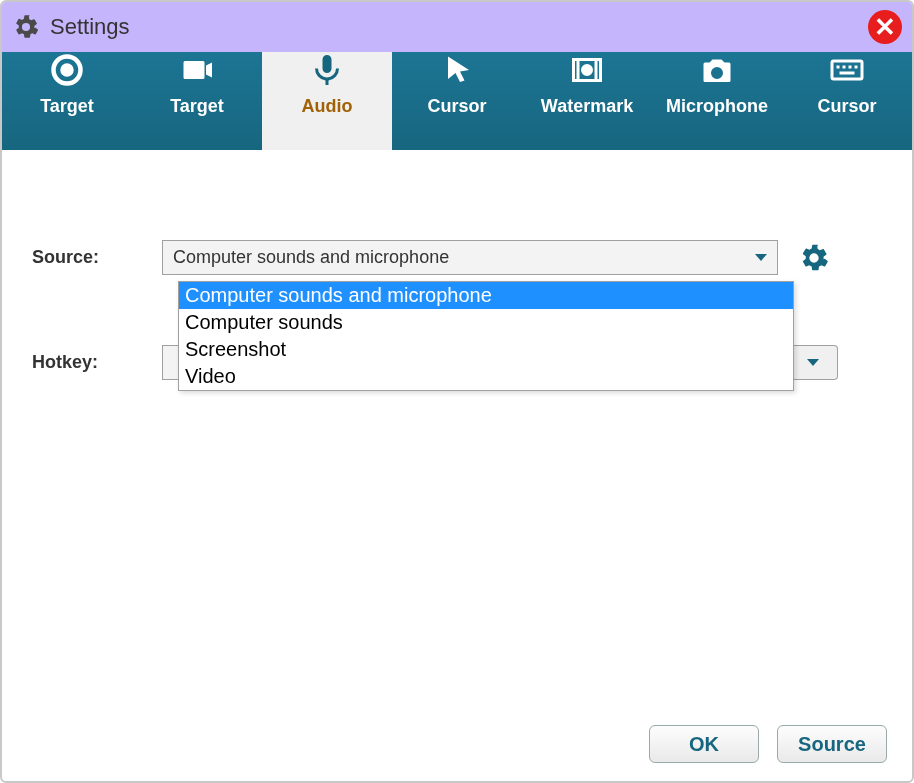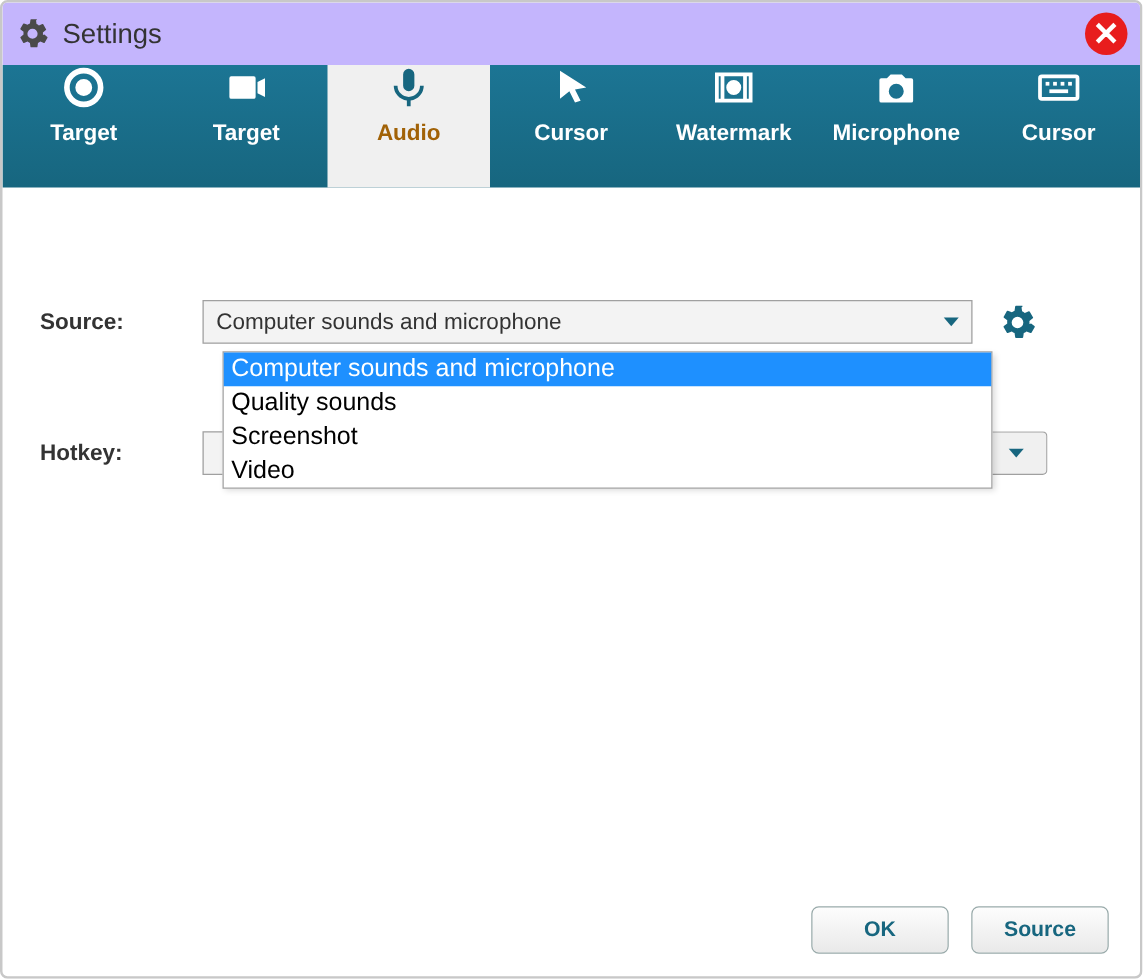--- a/index.html
+++ b/index.html
@@ -31,21 +31,21 @@
     .qbtn { width: 50px; height: 35px; border: 1px solid #a0a0a0; border-left: none; background: #f0f0f0; display: flex; align-items: center; justify-content: center; cursor: pointer; border-radius: 0 4px 4px 0; }
     .qbtn .caret { width: 0; height: 0; border-left: 6px solid transparent; border-right: 6px solid transparent; border-top: 7px solid #17667f; }
 
     .gear-btn { width: 32px; height: 32px; margin-left: 20px; color: #17667f; cursor: pointer; display: flex; align-items: center; justify-content: center; }
 
     .dropdown { position: absolute; top: 279px; left: 176px; width: 616px; background: #fff; border: 1px solid #a0a0a0; z-index: 100; box-shadow: 2px 2px 5px rgba(0,0,0,0.15); }
     .dropdown .opt { padding: 2px 6px; font-size: 20px; color: #000; cursor: pointer; }
     .dropdown .opt.sel { background: #1e90ff; color: #fff; }
 
     .footer { position: absolute; bottom: 18px; right: 25px; display: flex; gap: 18px; }
-    .btn { width: 110px; height: 38px; border: 1px solid #9aa; border-radius: 6px; background: linear-gradient(180deg, #fdfdfd, #e9e9e9); color: #17667f; font-size: 17px; font-weight: bold; cursor: pointer; }
+    .btn { width: 110px; height: 38px; border: 1px solid #9aa; border-radius: 6px; background: linear-gradient(180deg, #fdfdfd, #e9e9e9); color: #17667f; font-size: 20px; font-weight: bold; cursor: pointer; }
 
     svg { width: 100%; height: 100%; }
   </style>
 </head>
 <body>
 
 <div class="window">
 
   <div class="titlebar">
     <span class="gear">
@@ -149,21 +149,21 @@
         <div class="qmain"></div>
         <div class="qbtn">
           <span class="caret"></span>
         </div>
       </div>
     </div>
   </div>
 
   <div class="dropdown">
     <div class="opt sel">Computer sounds and microphone</div>
-    <div class="opt">Quality sounds</div>
+    <div class="opt">Computer sounds</div>
     <div class="opt">Screenshot</div>
     <div class="opt">Video</div>
   </div>
 
   <div class="footer">
     <button class="btn">OK</button>
     <button class="btn">Source</button>
   </div>
 
 </div>

